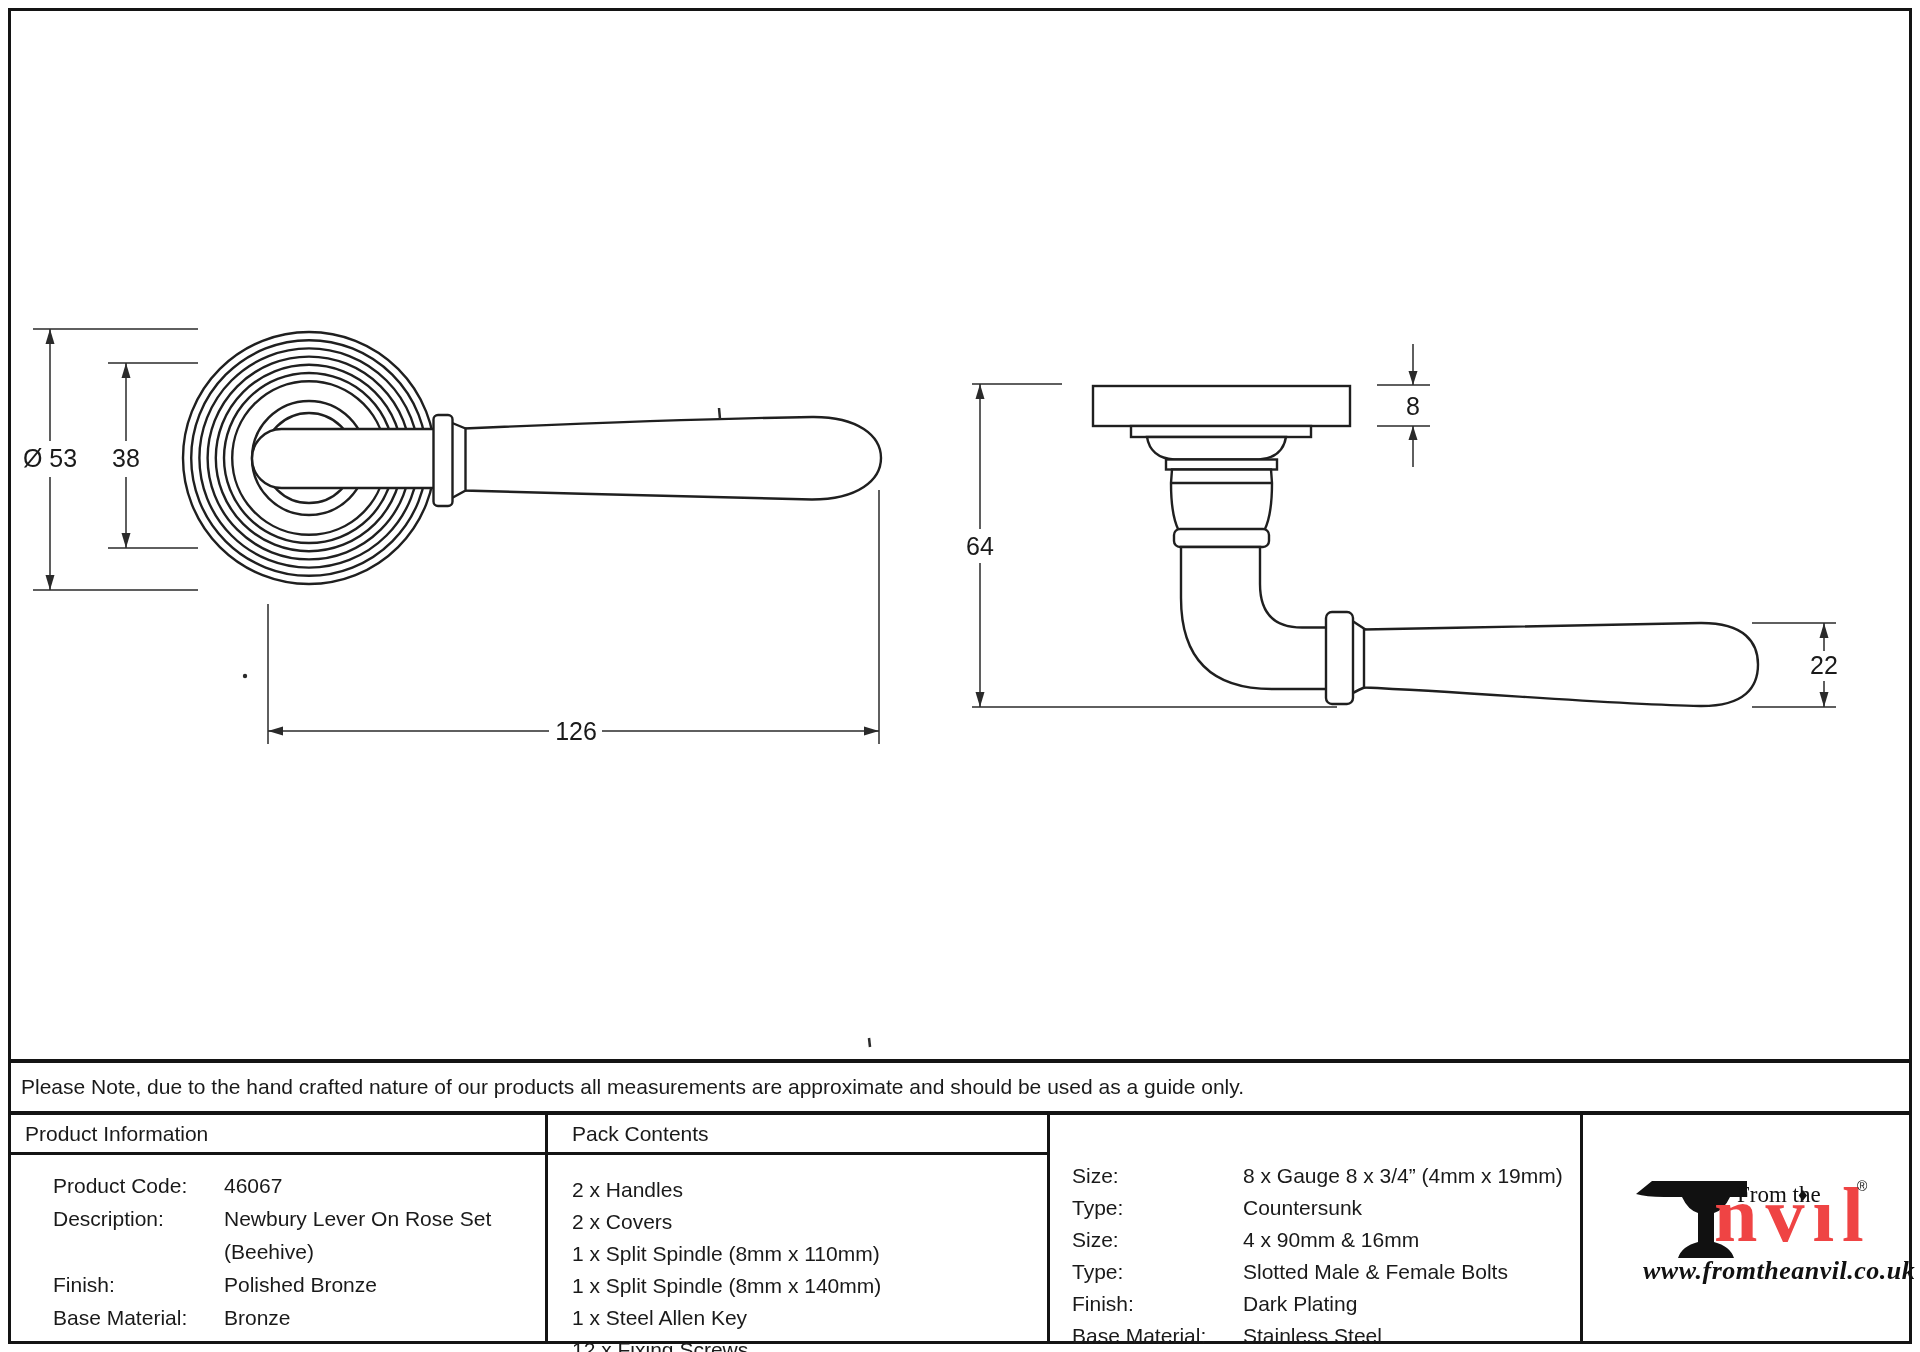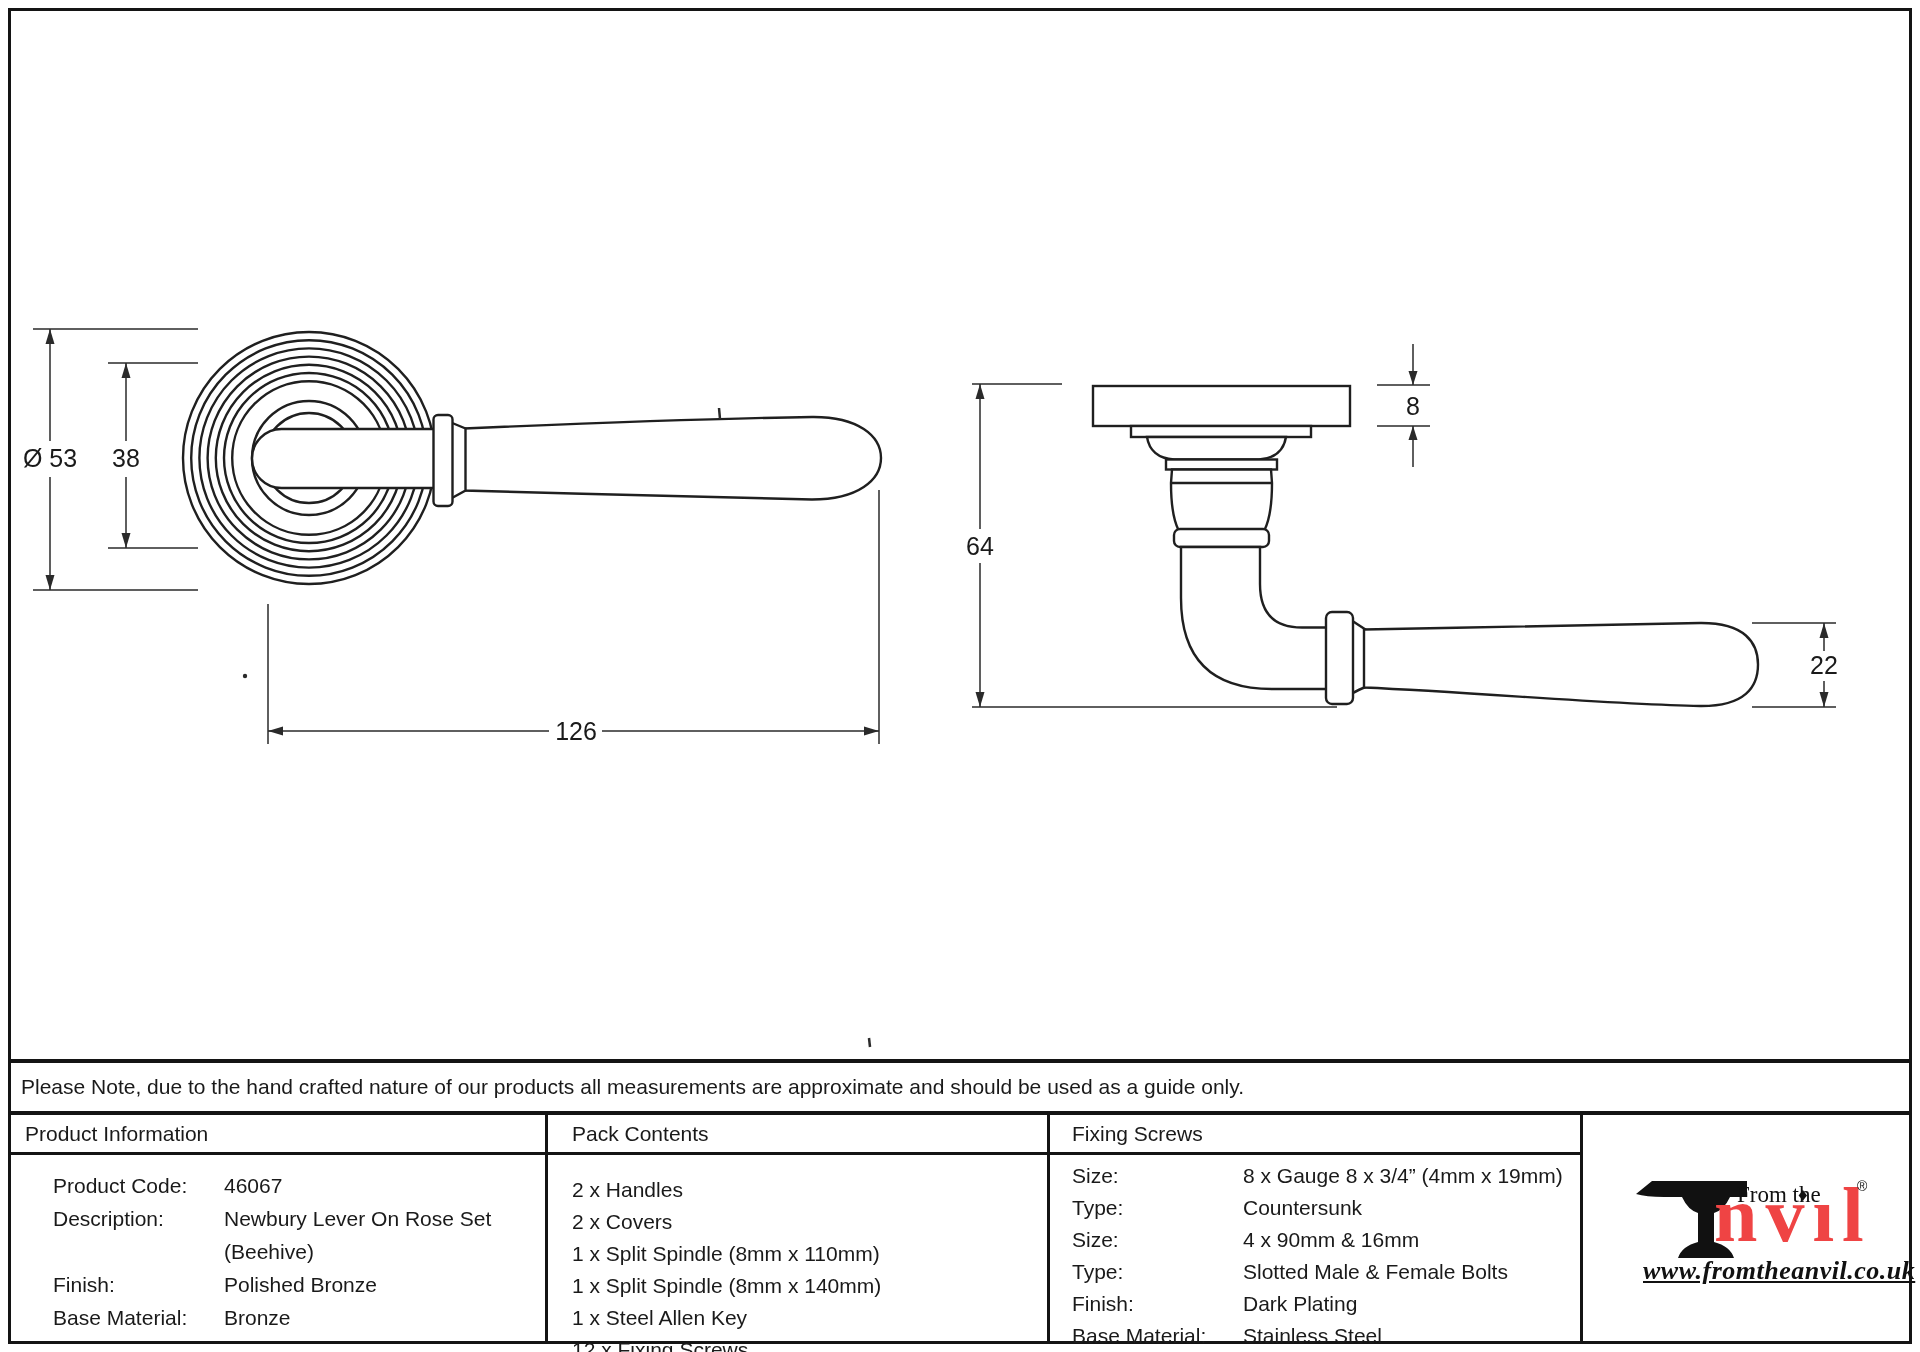--- a/index.html
+++ b/index.html
@@ -26,21 +26,21 @@
 
   
   .logo-box{position:absolute;left:1583px;top:1118px;width:326px;height:223px;}
   .logo-fromthe{position:absolute;left:154px;top:64px;font-family:"Liberation Serif",serif;
                 font-size:23px;color:#111;}
   .logo-nvil{position:absolute;left:131px;top:52px;font-family:"Liberation Serif",serif;
              font-weight:bold;font-size:78px;letter-spacing:8px;color:#ef4444;}
   .logo-diamond{position:absolute;left:215px;top:66px;font-size:19px;color:#111;}
   .logo-reg{position:absolute;left:274px;top:60px;font-size:14px;color:#111;}
   .logo-site{position:absolute;left:60px;top:138px;font-family:"Liberation Serif",serif;
-             font-style:italic;font-weight:bold;font-size:26px;letter-spacing:0.5px;color:#111;text-decoration:underline;}
+             font-style:italic;font-weight:bold;font-size:26px;letter-spacing:0.5px;color:#111;}
 </style>
 </head>
 <body>
 
 <div class="page">
   <div class="frame"></div>
 
   <svg class="drawing-svg" width="1920" height="1060" viewBox="0 0 1920 1060">
 
     <g fill="none" stroke="#1f1f1f" stroke-width="2.4">
@@ -166,23 +166,20 @@
 
   <div class="note-row">
     <span>Please Note, due to the hand crafted nature of our products all measurements are approximate and should be used as a guide only.</span>
   </div>
 
   <div class="tbl-cell hdr" style="left:8px;width:537px;padding-left:17px;">
     <span>Product Information</span>
   </div>
   <div class="tbl-cell hdr" style="left:545px;width:502px;padding-left:27px;">
     <span>Pack Contents</span>
-  </div>
-  <div class="tbl-cell hdr" style="left:1047px;width:533px;padding-left:25px;">
-    <span>Fixing Screws</span>
   </div>
 
   <div class="vline" style="left:545px;top:1115px;height:229px;"></div>
   <div class="vline" style="left:1047px;top:1115px;height:229px;"></div>
   <div class="vline" style="left:1580px;top:1115px;height:229px;"></div>
 
   <div class="tbl-cell" style="left:25px;top:1155px;width:515px;padding-top:14px;">
     <div class="kv-row">
       <span class="kv-label">Product Code:</span>
       <span>46067</span>

